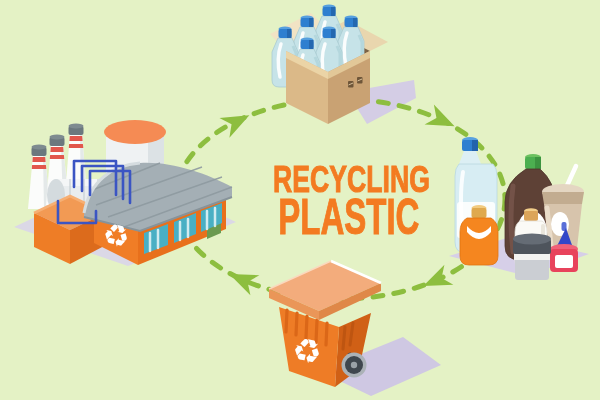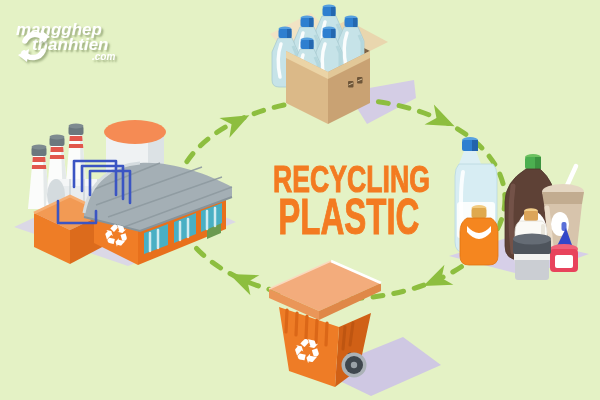--- a/index.html
+++ b/index.html
@@ -281,27 +281,14 @@
       <circle cx="101" cy="112" r="9" fill="#3F474E"></circle>
       <circle cx="101" cy="112" r="3.2" fill="#9AA2A7"></circle>
     </g>
   </svg>
 
   <div class="title">
     <div class="t1">RECYCLING</div>
     <div class="t2">PLASTIC</div>
   </div>
 
-  <div class="watermark">
-    <svg class="wm-icon" viewBox="0 0 40 40">
-      <path d="M30,13 A11,11 0 0 0 11,15" fill="none" stroke="#FFFFFF" stroke-width="5.5" stroke-linecap="round"></path>
-      <polygon points="27,4 36,11 25,17" fill="#FFFFFF"></polygon>
-      <path d="M10,27 A11,11 0 0 0 29,25" fill="none" stroke="#FFFFFF" stroke-width="5.5" stroke-linecap="round"></path>
-      <polygon points="13,36 4,29 15,23" fill="#FFFFFF"></polygon>
-    </svg>
-    <div class="wm-text">
-      <div class="w1">mangghep</div>
-      <div class="w2">thanhtien</div>
-      <div class="w3">.com</div>
-    </div>
-  </div>
 
 </div>
 
 </body></html>

